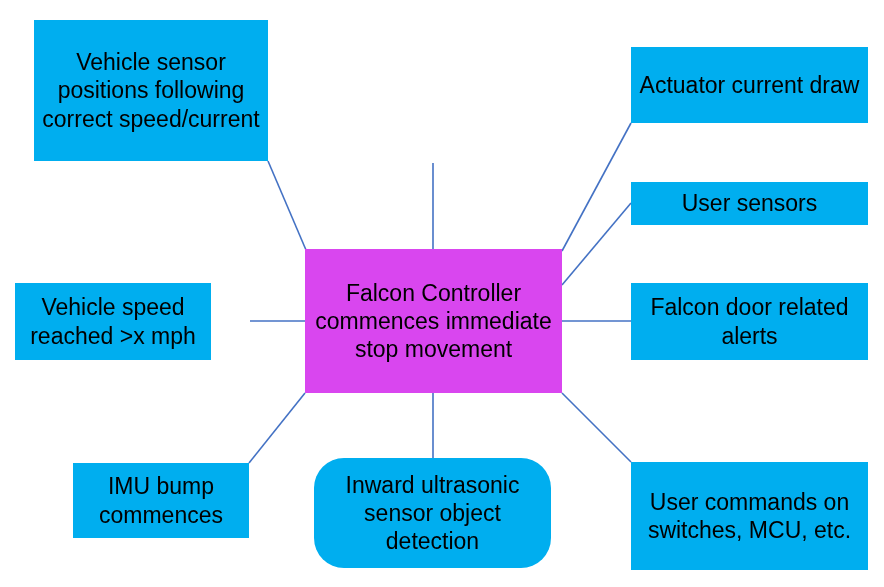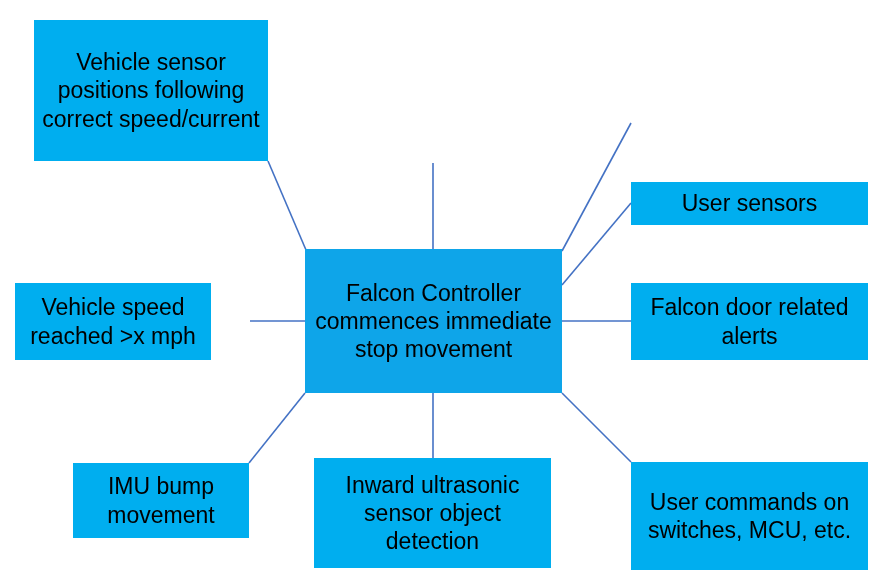--- a/index.html
+++ b/index.html
@@ -29,31 +29,31 @@
     align-items: center;
     justify-content: center;
     text-align: center;
     color: #000000;
     line-height: 1.22;
     box-sizing: border-box;
     padding: 2px 6px;
     white-space: pre-line;
   }
   .node.blue  { background: #00AEEF; }
-  .node.orange{ background: #0ea5e9; }
+  .node.orange{ background: #d946ef; }
 
   
   #node-actuator-sensor-positions { left: 34px;  top: 20px;  width: 234px; height: 141px; font-size: 23px; }
   #node-actuator-relative-positions { left: 314px; top: 52px;  width: 236px; height: 111px; font-size: 23px; }
   #node-actuator-current-draw     { left: 631px; top: 47px;  width: 237px; height: 76px;  font-size: 23px; }
   #node-pinch-sensors             { left: 631px; top: 182px; width: 237px; height: 43px;  font-size: 23px; }
   #node-falcon-door-alerts        { left: 631px; top: 283px; width: 237px; height: 77px;  font-size: 23px; text-align: center; }
   #node-vehicle-speed             { left: 15px;  top: 283px; width: 196px; height: 77px;  font-size: 23px; }
   #node-imu-bump-detection        { left: 73px;  top: 463px; width: 176px; height: 75px;  font-size: 23px; }
-  #node-inward-ultrasonic         { left: 314px; top: 458px; width: 237px; height: 110px; font-size: 23px; }
+  #node-inward-ultrasonic         { left: 314px; top: 458px; width: 237px; height: 110px; font-size: 23px; border-radius: 30px; }
   #node-user-commands             { left: 631px; top: 462px; width: 237px; height: 108px; font-size: 23px; }
   #node-falcon-controller         { left: 305px; top: 249px; width: 257px; height: 144px; font-size: 23px; }
 </style>
 </head>
 <body>
 
 <div id="canvas">
 
   <svg class="connectors" viewBox="0 0 884 587" width="884" height="587" xmlns="http://www.w3.org/2000/svg">
 
@@ -72,28 +72,29 @@
     <line x1="249" y1="463" x2="305" y2="393" stroke="#4472C4" stroke-width="1.6"></line>
 
     <line x1="433" y1="458" x2="433" y2="393" stroke="#4472C4" stroke-width="1.6"></line>
 
     <line x1="631" y1="462" x2="562" y2="393" stroke="#4472C4" stroke-width="1.6"></line>
   </svg>
 
   <div class="node blue" id="node-actuator-sensor-positions">Vehicle sensor positions following correct speed/current</div>
 
 
+  <div class="node blue" id="node-actuator-current-draw">Actuator current draw</div>
 
   <div class="node blue" id="node-pinch-sensors">User sensors</div>
 
   <div class="node blue" id="node-falcon-door-alerts">Falcon door related alerts</div>
 
   <div class="node blue" id="node-vehicle-speed">Vehicle speed reached &gt;x mph</div>
 
-  <div class="node blue" id="node-imu-bump-detection">IMU bump movement</div>
+  <div class="node blue" id="node-imu-bump-detection">IMU bump commences</div>
 
   <div class="node blue" id="node-inward-ultrasonic">Inward ultrasonic sensor object detection</div>
 
   <div class="node blue" id="node-user-commands">User commands on switches, MCU, etc.</div>
 
   <div class="node orange" id="node-falcon-controller">Falcon Controller commences immediate stop movement</div>
 
 </div>
 
 </body></html>

